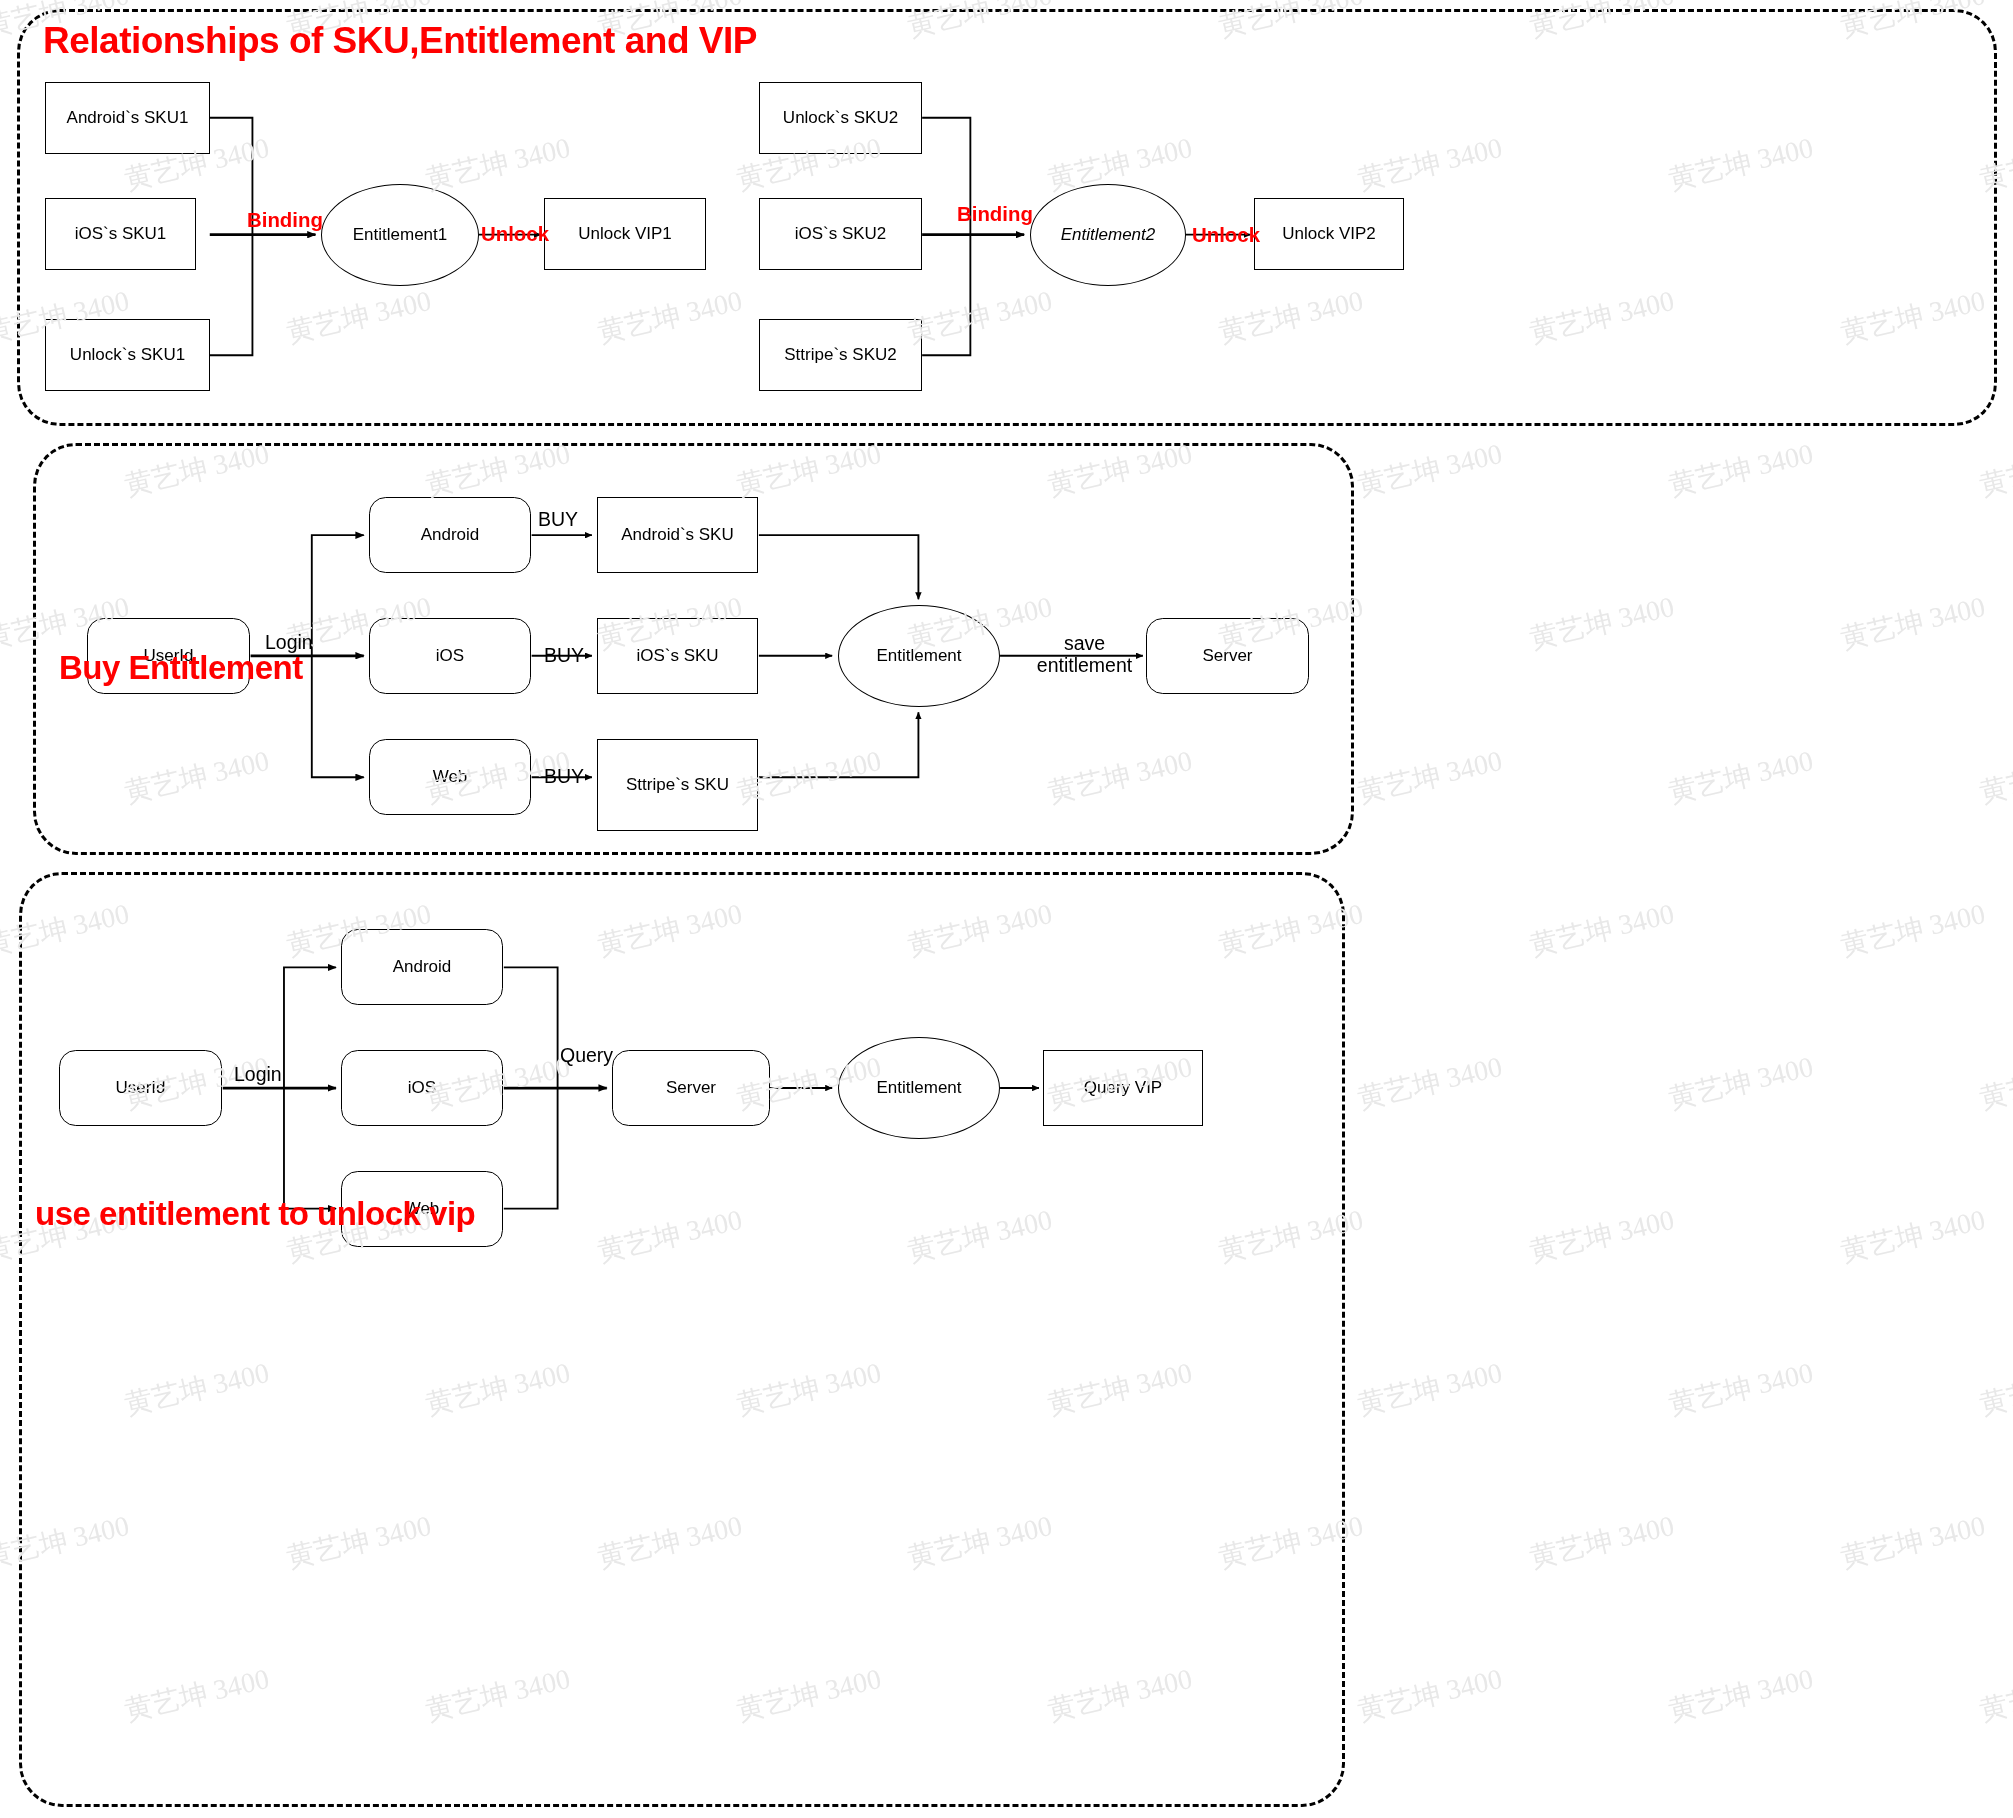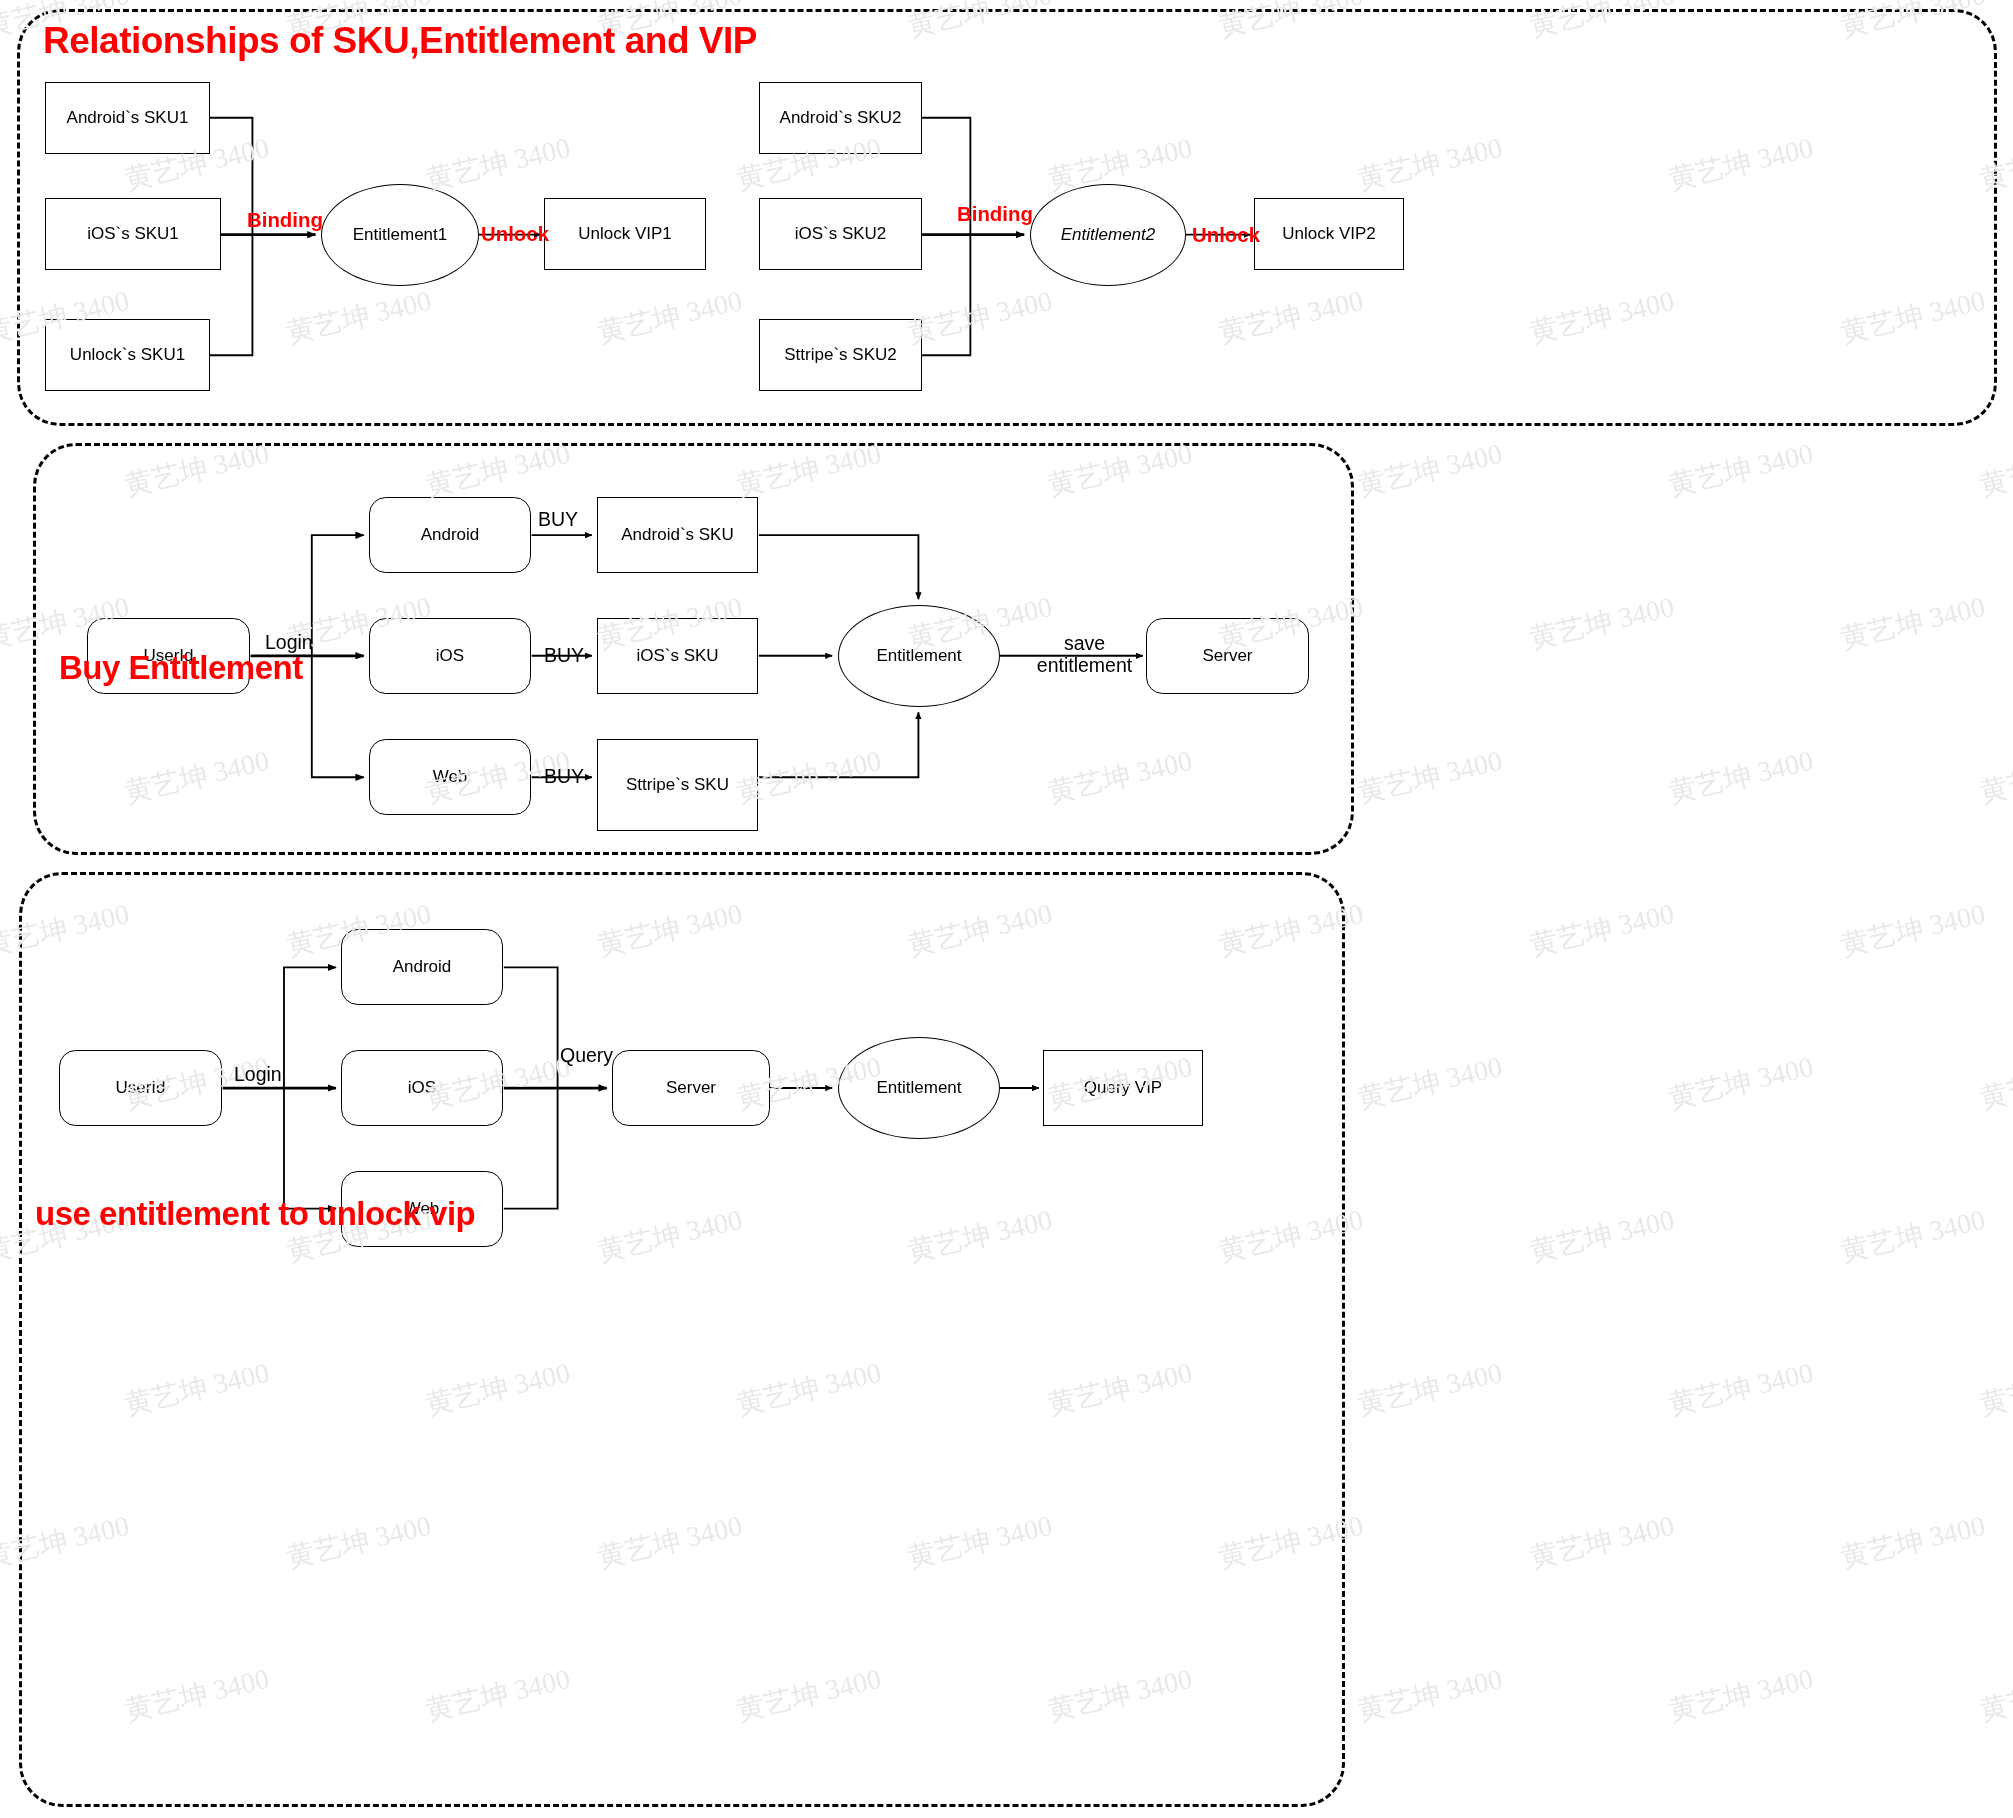--- a/index.html
+++ b/index.html
@@ -195,35 +195,35 @@
       <div class="wm" style="left: 1665px; top: 1693px;">黄艺坤 3400</div>
       <div class="wm" style="left: 1976px; top: 1693px;">黄艺坤 3400</div>
     </div>
 
   <div class="section" style="left:16.7px; top:9.3px; width:1980px; height:417px;"></div>
   <div class="section-title" id="title-1">Relationships of SKU,Entitlement and VIP</div>
 
   <div class="node rect" style="left:45px; top:82px; width:165px; height:72px;">
     <span>Android`s SKU1</span>
   </div>
-  <div class="node rect" style="left:45px; top:198px; width:176px; height:72px;">
+  <div class="node rect" style="left:45px; top:198px; width:151px; height:72px;">
     <span>iOS`s SKU1</span>
   </div>
   <div class="node rect" style="left:45px; top:319px; width:165px; height:72px;">
     <span>Unlock`s SKU1</span>
   </div>
   <div class="node ellipse" style="left:321px; top:184px; width:158px; height:102px;">
     <span>Entitlement1</span>
   </div>
   <div class="node rect" style="left:544px; top:198px; width:162px; height:72px;">
     <span>Unlock VIP1</span>
   </div>
 
   <div class="node rect" style="left:759px; top:82px; width:163px; height:72px;">
-    <span>Android`s SKU2</span>
+    <span>Unlock`s SKU2</span>
   </div>
   <div class="node rect" style="left:759px; top:198px; width:163px; height:72px;">
     <span>iOS`s SKU2</span>
   </div>
   <div class="node rect" style="left:759px; top:319px; width:163px; height:72px;">
     <span>Sttripe`s SKU2</span>
   </div>
   <div class="node ellipse" style="left:1030px; top:184px; width:156px; height:102px;font-style:italic;">
     <span>Entitlement2</span>
   </div>

